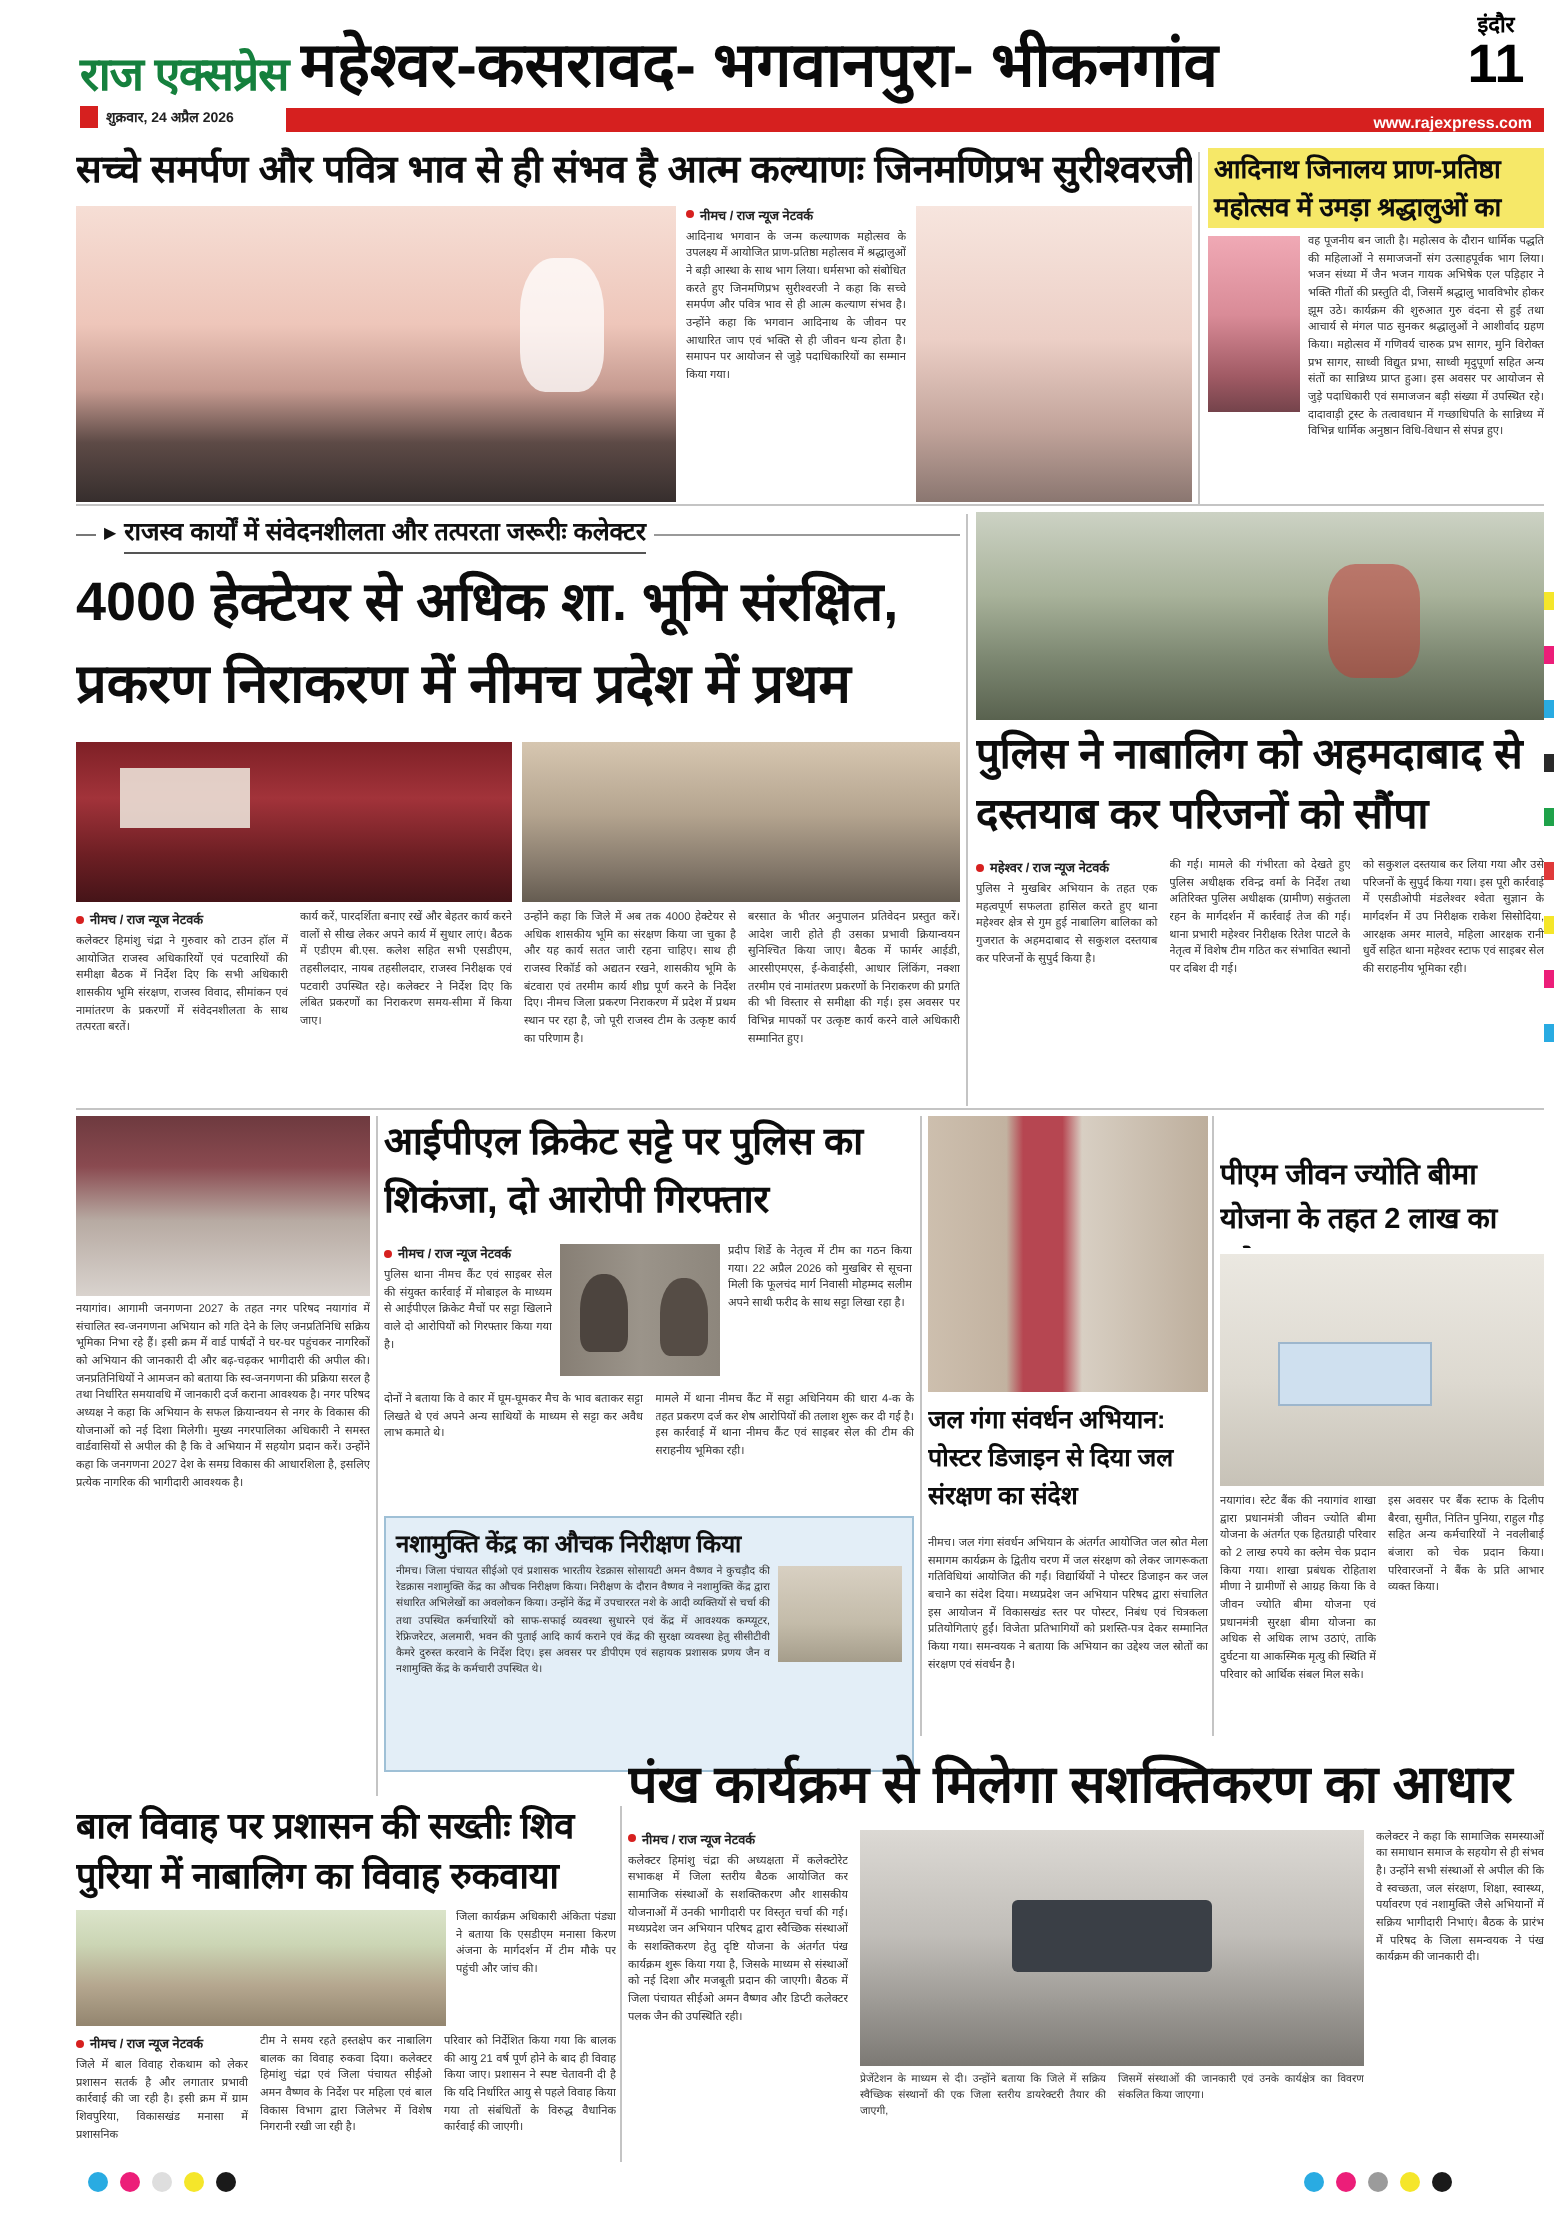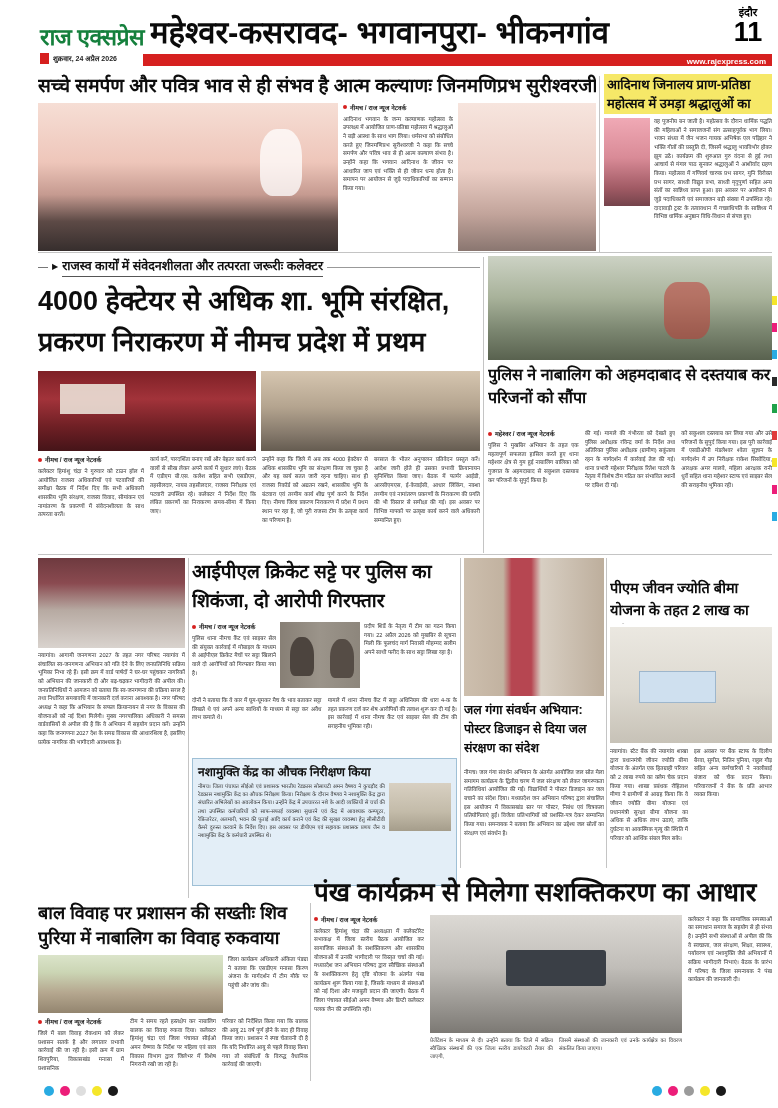--- a/index.html
+++ b/index.html
@@ -37,21 +37,21 @@
 
   
   .h-top{font-size:19px;line-height:1.35;}
   .h-yellow{background:#f6e868;font-size:13px;line-height:1.45;padding:2px 3px;}
   .kicker{display:flex;align-items:center;gap:4px;}
   .kicker .pre{width:10px;height:1px;background:#777;}
   .kicker .arr{font-size:8px;color:#111;line-height:1;}
   .kicker .ktxt{font-size:12.5px;font-weight:bold;color:#111;border-bottom:1px solid #555;padding-bottom:2px;white-space:nowrap;}
   .kicker .fill{flex:1;height:1px;background:#999;}
   .h-big{font-size:27px;line-height:1.5;}
-  .h-mid{font-size:16px;line-height:1.45;}
+  .h-mid{font-size:21px;line-height:1.45;}
   .h-ipl{font-size:19px;line-height:1.5;}
   .h-sm{font-size:12.5px;line-height:1.5;}
   .h-pm{font-size:14.5px;line-height:1.5;}
   .h-cm{font-size:18px;line-height:1.4;}
   .subhead{background:#cfe3f0;font-size:11px;font-weight:bold;color:#1b1b1b;text-align:center;padding:3px 2px;white-space:nowrap;overflow:hidden;}
   .tag{background:var(--red);color:#fff;font-size:11px;font-weight:bold;padding:3px 14px 3px 8px;clip-path:polygon(0 0,100% 0,86% 100%,0 100%);white-space:nowrap;}
   .strap{font-size:13.5px;font-weight:bold;color:#111;white-space:nowrap;overflow:hidden;}
   .h-pankh{font-size:26px;line-height:1.3;white-space:nowrap;overflow:hidden;}
 
   

